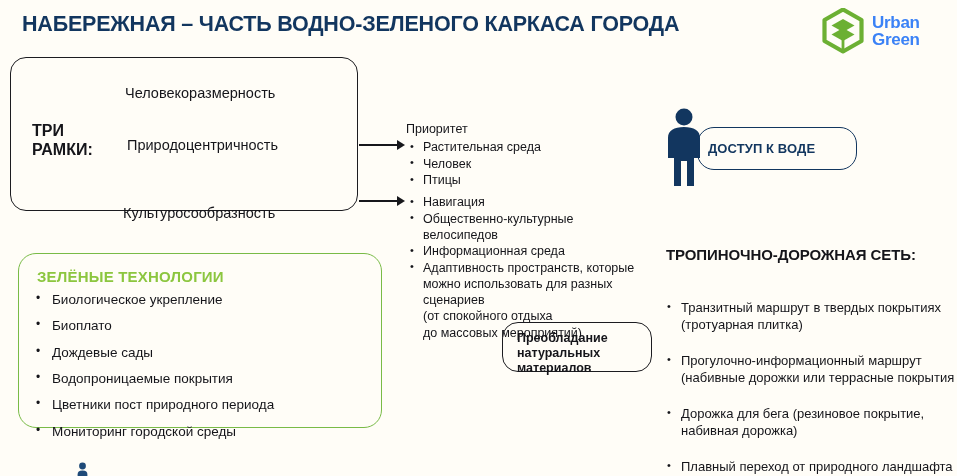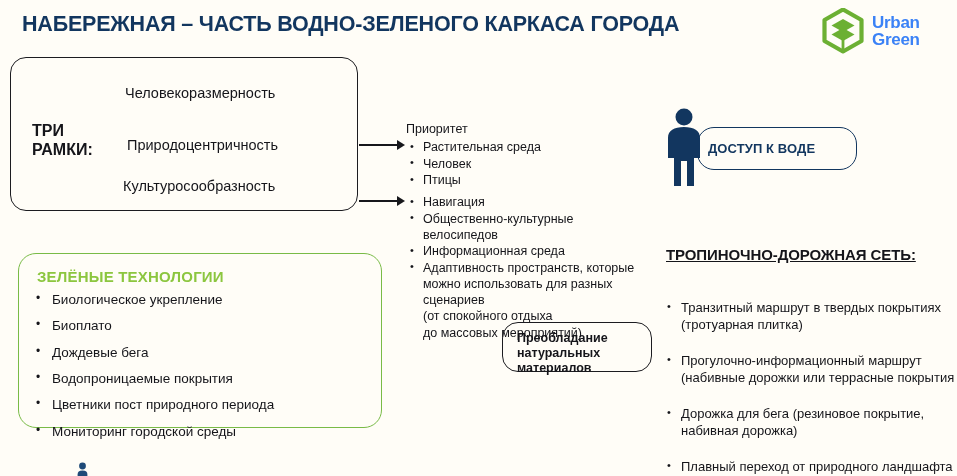--- a/index.html
+++ b/index.html
@@ -61,21 +61,21 @@
     color: #15151a;
   }
   .frame-item {
     position: absolute;
     font-size: 14.5px;
     color: #15151a;
     white-space: nowrap;
   }
   #frame-0 { left: 125px; top: 85px; }
   #frame-1 { left: 127px; top: 137px; }
-  #frame-2 { left: 123px; top: 178px; }
+  #frame-2 { left: 123px; top: 205px; }
 
   
   .arrow { position: absolute; height: 10px; }
   .arrow .shaft {
     position: absolute; left: 0; top: 4px;
     height: 1.8px; background: #17171b;
   }
   .arrow .head {
     position: absolute; top: 0;
     width: 0; height: 0;
@@ -176,21 +176,20 @@
   }
 
   
   #paths-title {
     position: absolute;
     left: 666px; top: 246px;
     font-size: 15px; font-weight: bold;
     letter-spacing: -0.1px;
     color: #15151a;
     white-space: nowrap;
-    text-decoration: underline;
   }
   #paths-list {
     position: absolute;
     left: 664px; top: 280px;
     width: 292px;
     list-style: none;
   }
   #paths-list li {
     position: relative;
     padding-left: 17px;
@@ -262,21 +261,21 @@
       <li class="nobullet">(от спокойного отдыха</li>
       <li class="nobullet">до массовых мероприятий)</li>
     </ul>
   </div>
 
   <div class="rbox green" id="green-box"></div>
   <div id="green-title">ЗЕЛЁНЫЕ ТЕХНОЛОГИИ</div>
   <ul id="green-list">
     <li>Биологическое укрепление</li>
     <li>Биоплато</li>
-    <li>Дождевые бега</li>
+    <li>Дождевые сады</li>
     <li>Водопроницаемые покрытия</li>
     <li>Цветники пост природного периода</li>
     <li>Мониторинг городской среды</li>
   </ul>
 
   <div class="rbox navy" id="water-box"></div>
   <div id="water-label">ДОСТУП К ВОДЕ</div>
   <svg id="person-figure" viewBox="0 0 48 82">
     <circle cx="24" cy="9" r="8.5" fill="#12365f"></circle>
     <path d="M24 19

